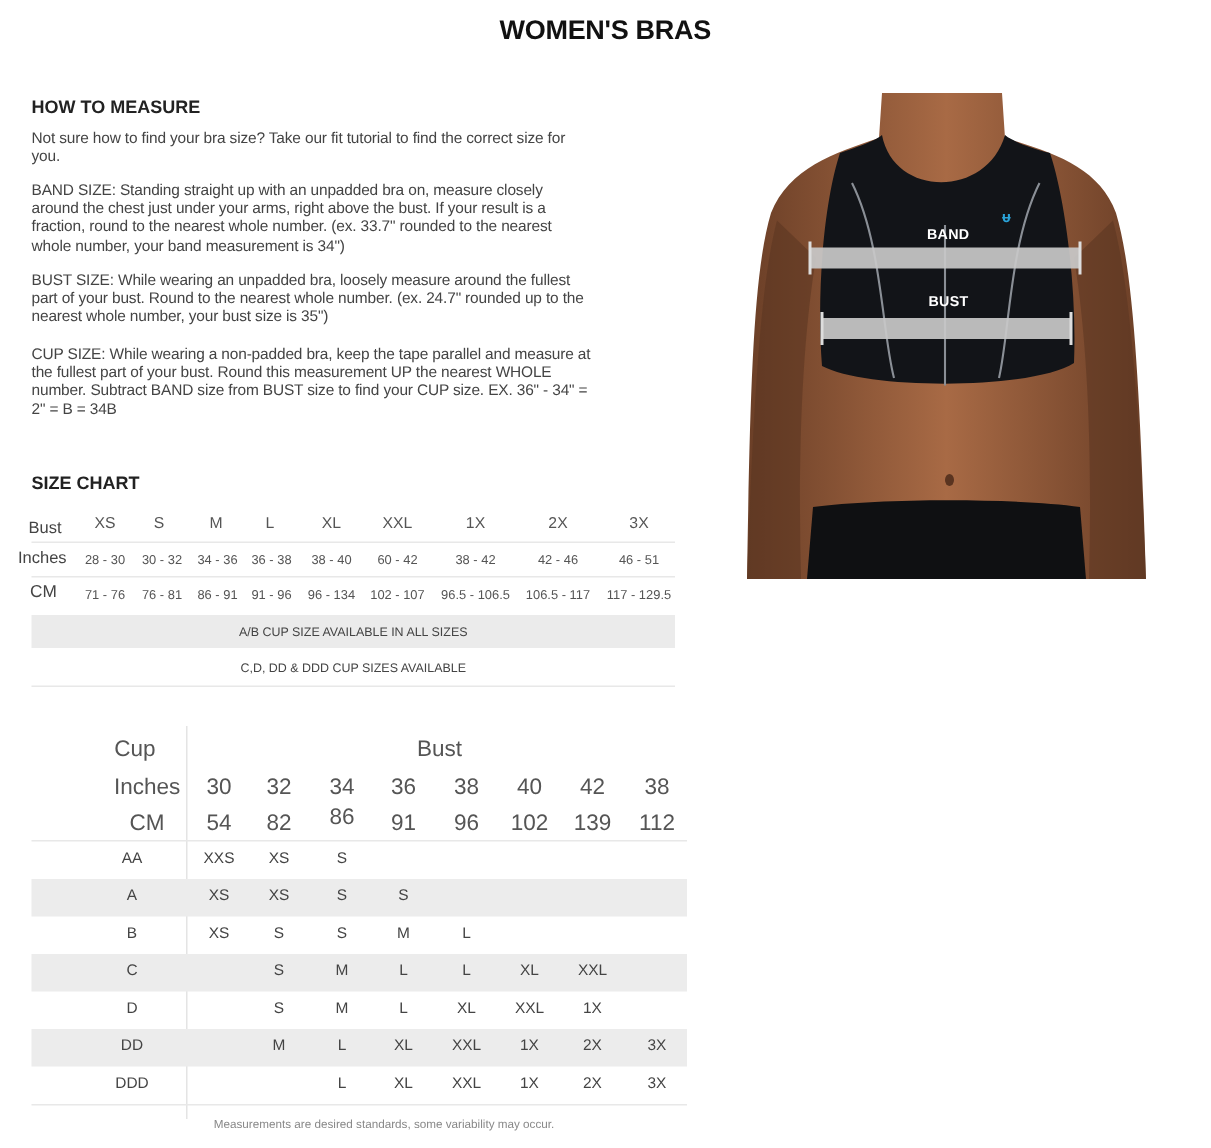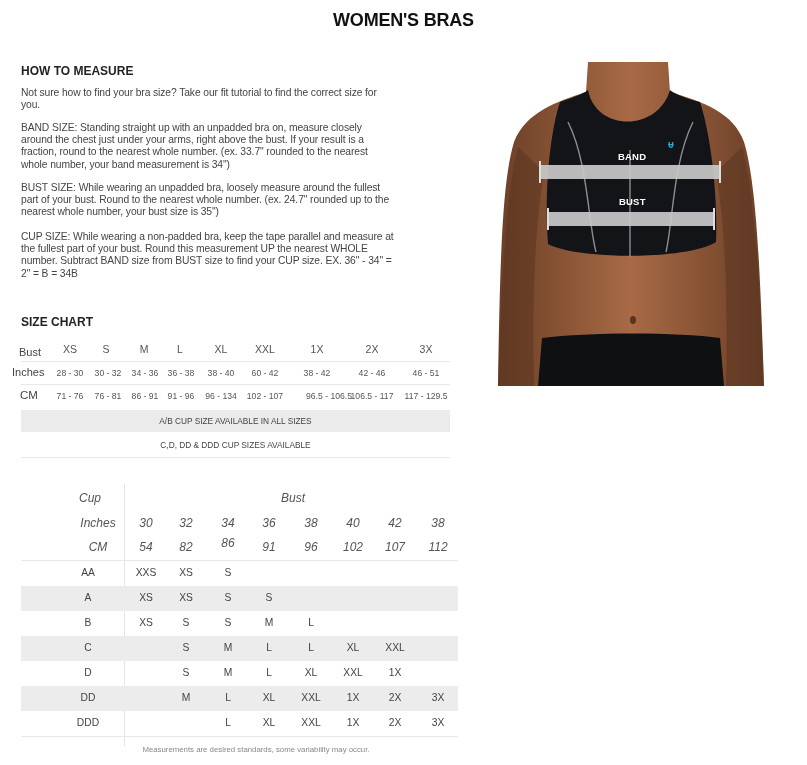--- a/index.html
+++ b/index.html
@@ -57,21 +57,21 @@
 
   .band-note {
     position: absolute; left: 21px; width: 429px; text-align: center; font-size: 8.3px; color: #444;
   }
   .note-ab { top: 410px; height: 22px; line-height: 22px; background: #ebebeb; }
   .note-cd { top: 434px; height: 22px; line-height: 22px; }
 
   
   .t2 { position: absolute; left: 0; top: 484px; width: 460px; height: 262px; }
   .vdivider { position: absolute; left: 124px; top: 0; width: 1px; height: 262px; background: #e4e4e4; }
-  .t2 .hdr { position: absolute; font-size: 12px; color: #555; text-align: center; font-style: italic; }
+  .t2 .hdr { position: absolute; font-size: 15px; color: #555; text-align: center; }
   .t2 .r { position: absolute; left: 21px; width: 437px; height: 24.5px; }
   .t2 .r.shade { background: #ececec; }
   .t2 .r .c { position: absolute; top: 6px; font-size: 10.3px; color: #444; text-align: center; width: 40px; }
   .t2 .r .cuplbl { left: 47px; width: 40px; }
   .footnote {
     position: absolute; left: 0; top: 745px; width: 512px; text-align: center; font-size: 7.8px; color: #888;
   }
 </style>
 </head>
 <body>
@@ -152,21 +152,21 @@
   </div>
   <div class="hline" style="left:21px;top:46px;width:429px"></div>
   <div class="row r-cm">
     <div class="cell label">CM</div>
     <div class="cell" style="left:53px;width:34px">71 - 76</div>
     <div class="cell" style="left:91px;width:34px">76 - 81</div>
     <div class="cell" style="left:127px;width:36px">86 - 91</div>
     <div class="cell" style="left:163px;width:36px">91 - 96</div>
     <div class="cell" style="left:200px;width:42px">96 - 134</div>
     <div class="cell" style="left:243px;width:44px">102 - 107</div>
-    <div class="cell" style="left:302px;width:54px">96.5 - 106.5</div>
+    <div class="cell" style="left:290px;width:54px">96.5 - 106.5</div>
     <div class="cell" style="left:346px;width:52px">106.5 - 117</div>
     <div class="cell" style="left:399px;width:54px">117 - 129.5</div>
   </div>
 </div>
 
 <div class="band-note note-ab">A/B CUP SIZE AVAILABLE IN ALL SIZES</div>
 <div class="band-note note-cd">C,D, DD &amp; DDD CUP SIZES AVAILABLE</div>
 <div class="hline" style="left:21px;top:457px;width:429px"></div>
 
 <div class="t2">
@@ -184,21 +184,21 @@
   <div class="hdr" style="left:375px;top:32px;width:40px">42</div>
   <div class="hdr" style="left:418px;top:32px;width:40px">38</div>
 
   <div class="hdr" style="left:78px;top:56px;width:40px">CM</div>
   <div class="hdr" style="left:126px;top:56px;width:40px">54</div>
   <div class="hdr" style="left:166px;top:56px;width:40px">82</div>
   <div class="hdr" style="left:208px;top:52px;width:40px">86</div>
   <div class="hdr" style="left:249px;top:56px;width:40px">91</div>
   <div class="hdr" style="left:291px;top:56px;width:40px">96</div>
   <div class="hdr" style="left:333px;top:56px;width:40px">102</div>
-  <div class="hdr" style="left:375px;top:56px;width:40px">107</div>
+  <div class="hdr" style="left:375px;top:56px;width:40px">139</div>
   <div class="hdr" style="left:418px;top:56px;width:40px">112</div>
 
   <div class="hline" style="left:21px;top:76px;width:437px"></div>
 
   <div class="r" style="top:77px">
     <div class="c cuplbl">AA</div>
     <div class="c" style="left:105px">XXS</div>
     <div class="c" style="left:145px">XS</div>
     <div class="c" style="left:187px">S</div>
     <div class="c" style="left:228px"></div>

